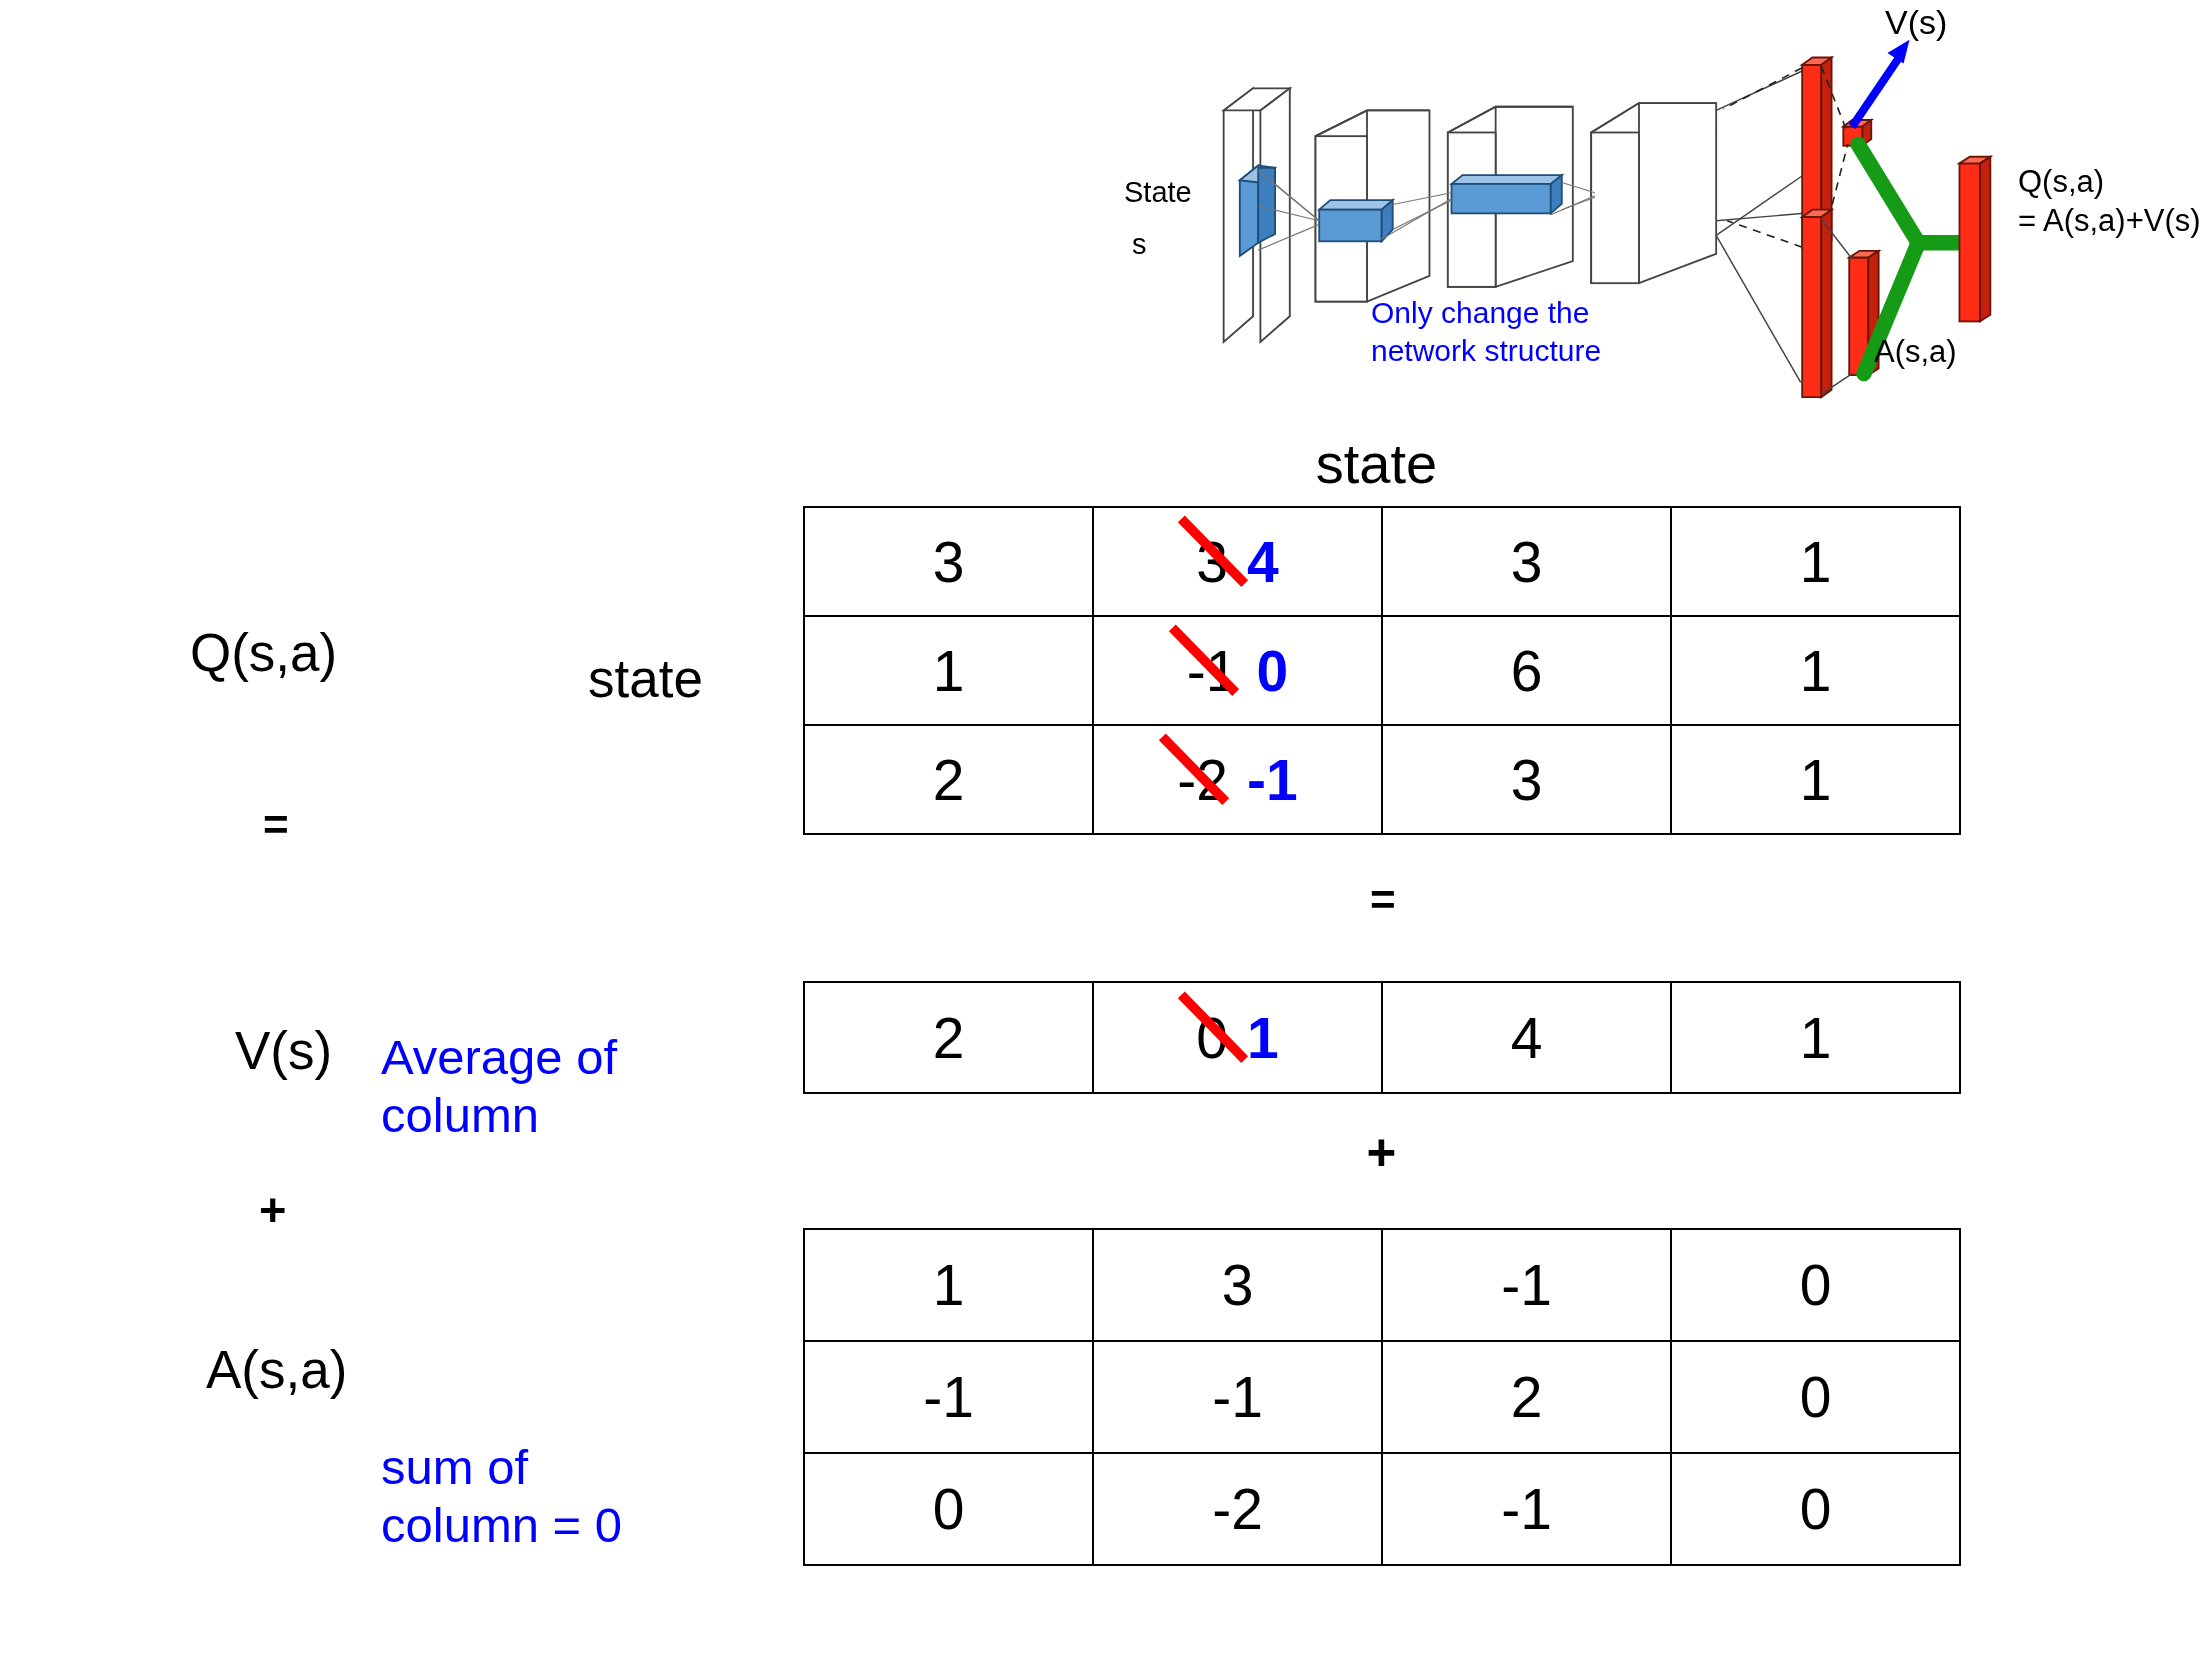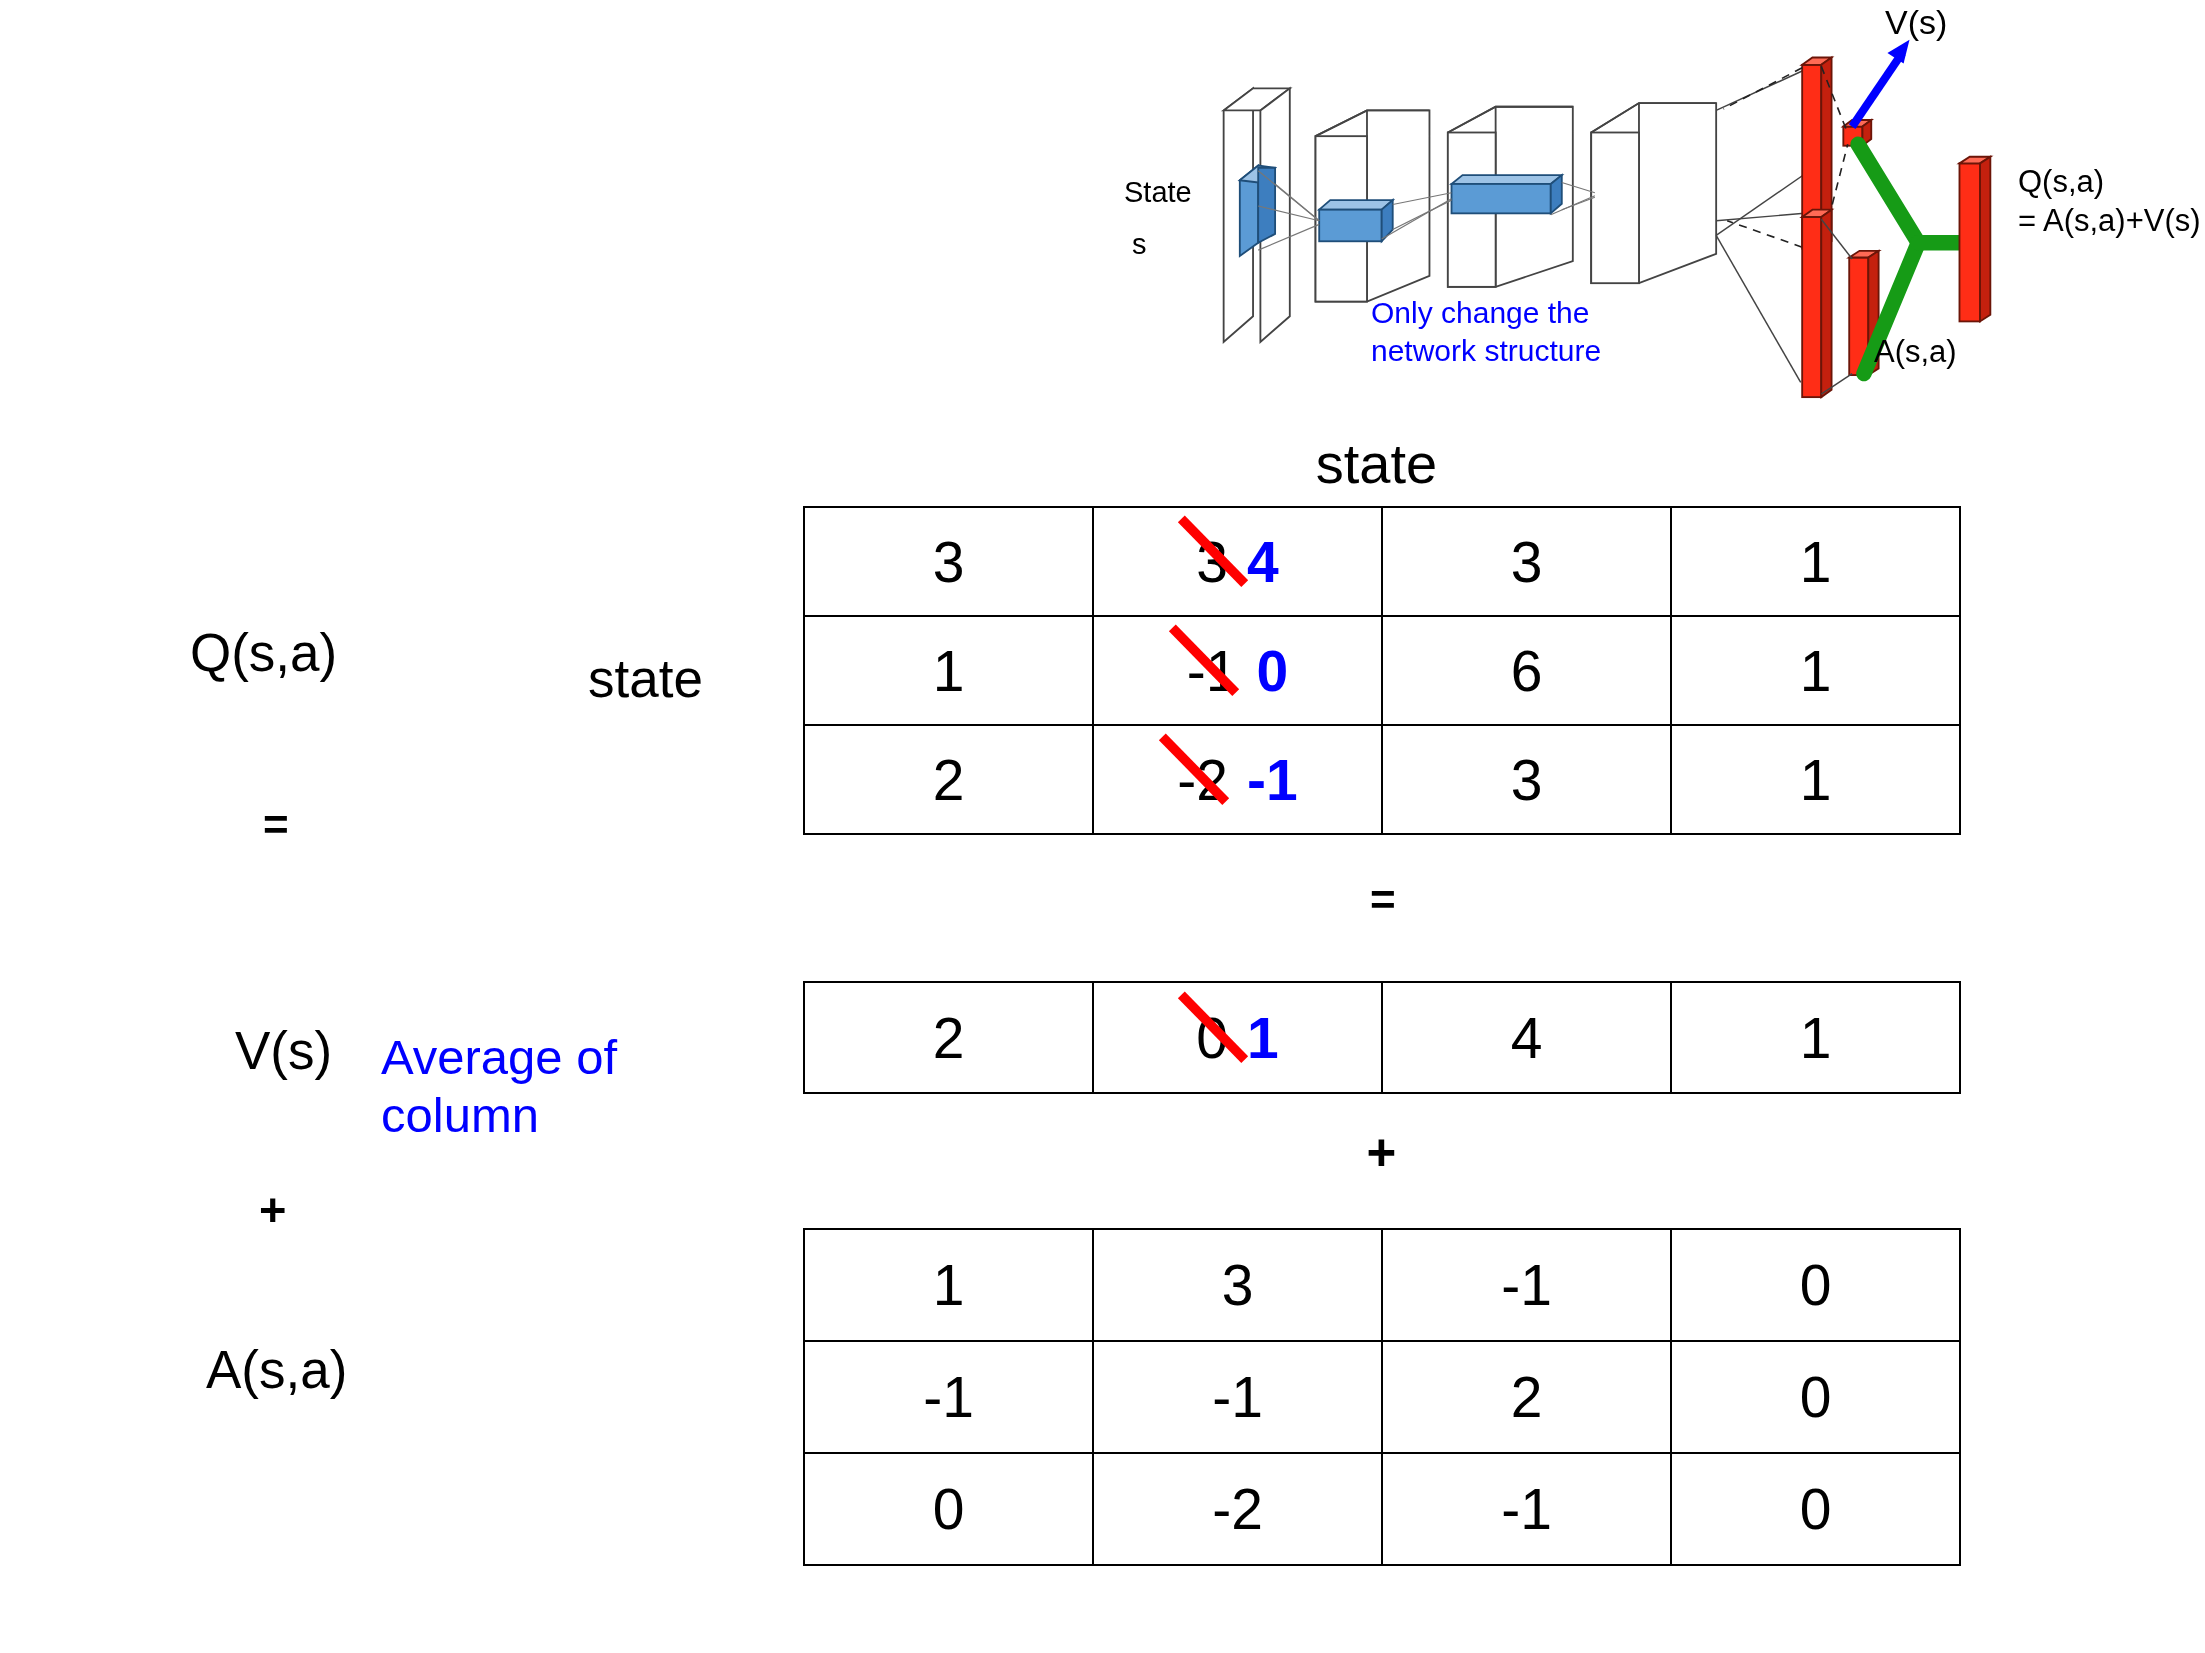--- a/index.html
+++ b/index.html
@@ -199,20 +199,22 @@
 
   <div class="lbl lbl-qsa">Q(s,a)</div>
   <div class="lbl lbl-eq1">=</div>
   <div class="lbl lbl-vs">V(s)</div>
   <div class="lbl lbl-plus">+</div>
   <div class="lbl lbl-asa">A(s,a)</div>
   <div class="lbl lbl-action">state</div>
 
   <div class="note note-avg">Average of
 column</div>
+  <div class="note note-sum">sum of
+column = 0</div>
 
   <div class="state-cap">state</div>
 
   <table class="tbl" id="q-table">
       <tbody>
         <tr>
           <td>3</td>
           <td class="edit-cell"><span class="edit-wrap">
               <span class="old-val">3<svg class="strike" viewBox="0 0 118 118">
                   <line x1="14" y1="16" x2="100" y2="104" stroke="#ff0000" stroke-width="13" stroke-linecap="butt"></line>

